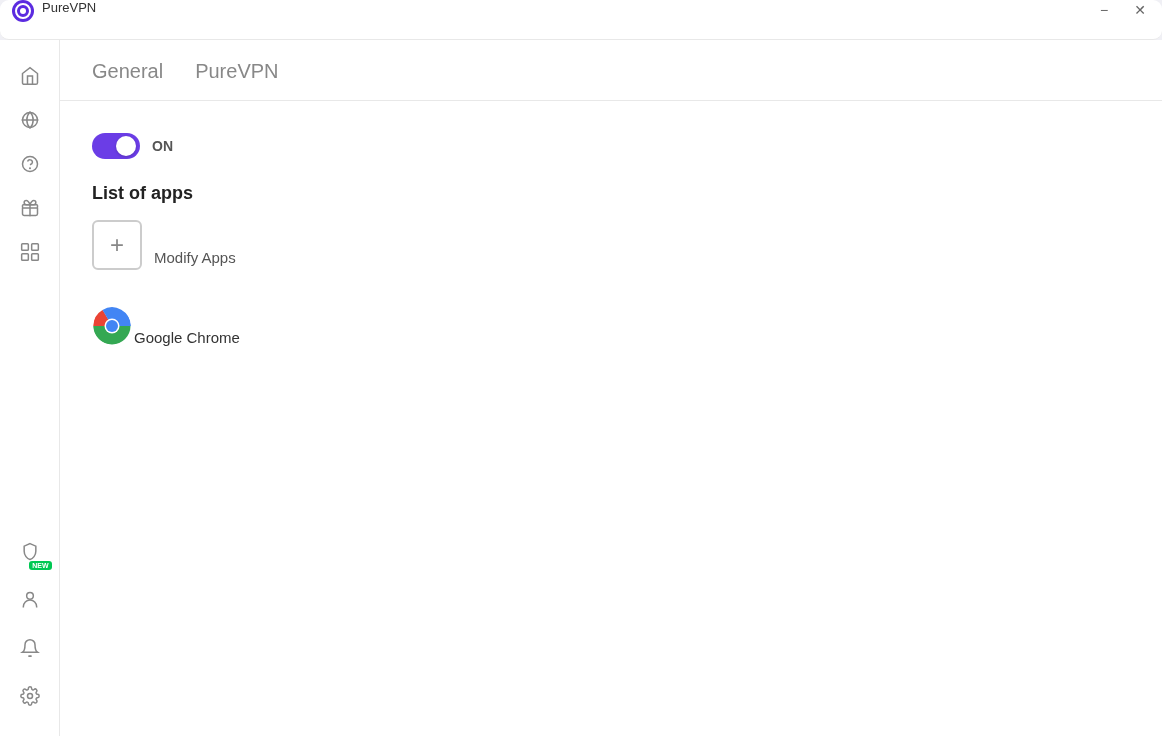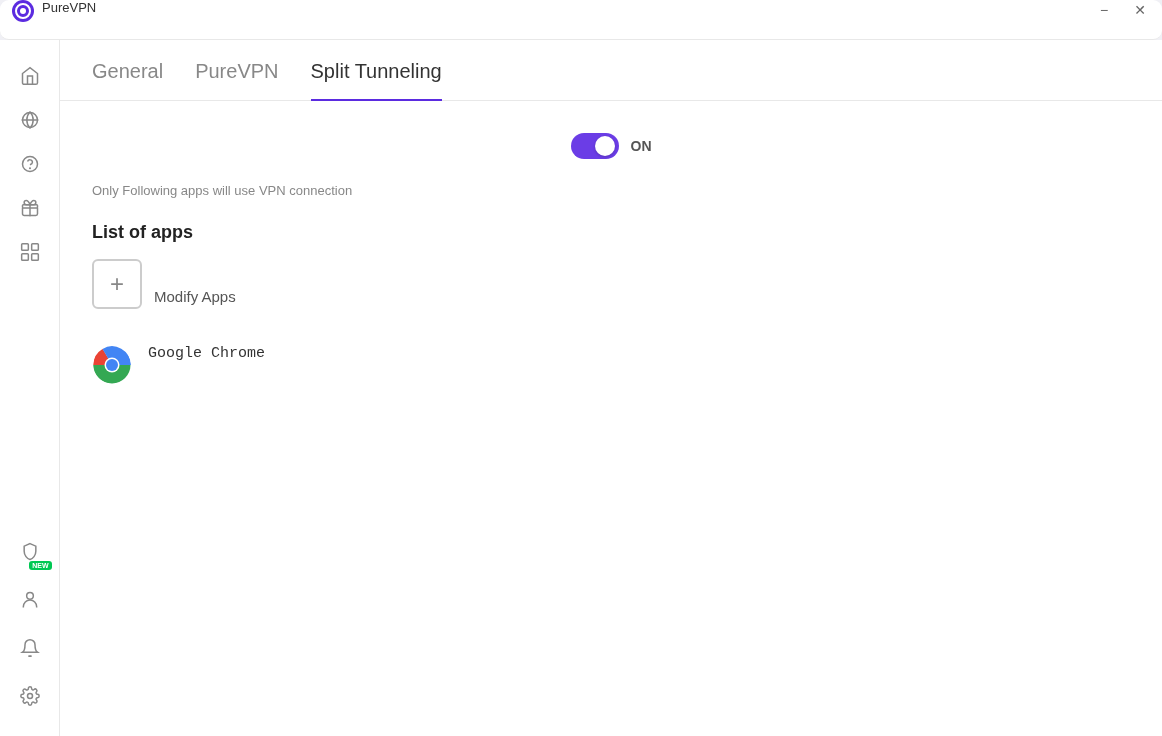--- a/index.html
+++ b/index.html
@@ -148,21 +148,20 @@
       color: #888;
       margin-bottom: 16px;
     }
 
     
     .toggle-row {
       display: flex;
       align-items: center;
       gap: 12px;
       margin-bottom: 24px;
-      justify-content: center;
     }
     .toggle-switch {
       width: 48px;
       height: 26px;
       background: #6b3de6;
       border-radius: 13px;
       position: relative;
       cursor: pointer;
       flex-shrink: 0;
     }
@@ -218,24 +217,23 @@
     }
     .modify-apps-label {
       font-size: 15px;
       color: #555;
       margin-top: 24px;
     }
 
     
     .app-list-item {
       display: flex;
-      align-items: flex-start;
-      gap: 16px;
+      align-items: flex-end;
+      gap: 2px;
       padding: 8px 0;
-      font-family: Liberation Mono, monospace;
     }
     .app-name {
       font-size: 15px;
       color: #333;
     }
 
     
     .chrome-icon {
       width: 40px;
       height: 40px;
@@ -333,32 +331,30 @@
       </div>
 
     </div>
   </div>
 
   <div class="main-content">
 
     <div class="tabs">
       <div class="tab">General</div>
       <div class="tab">PureVPN</div>
-      <div class="tab active">Split Tunneling</div>
     </div>
 
     <div class="content-area">
 
 
       <div class="toggle-row">
         <div class="toggle-switch"></div>
         <span class="toggle-label">ON</span>
       </div>
 
-      <p class="vpn-note">Only Following apps will use VPN connection</p>
 
       <h3 class="list-title">List of apps</h3>
 
       <div class="modify-apps-btn">
         <div class="modify-apps-box">+</div>
         <span class="modify-apps-label">Modify Apps</span>
       </div>
 
       <div class="app-list-item">
 

